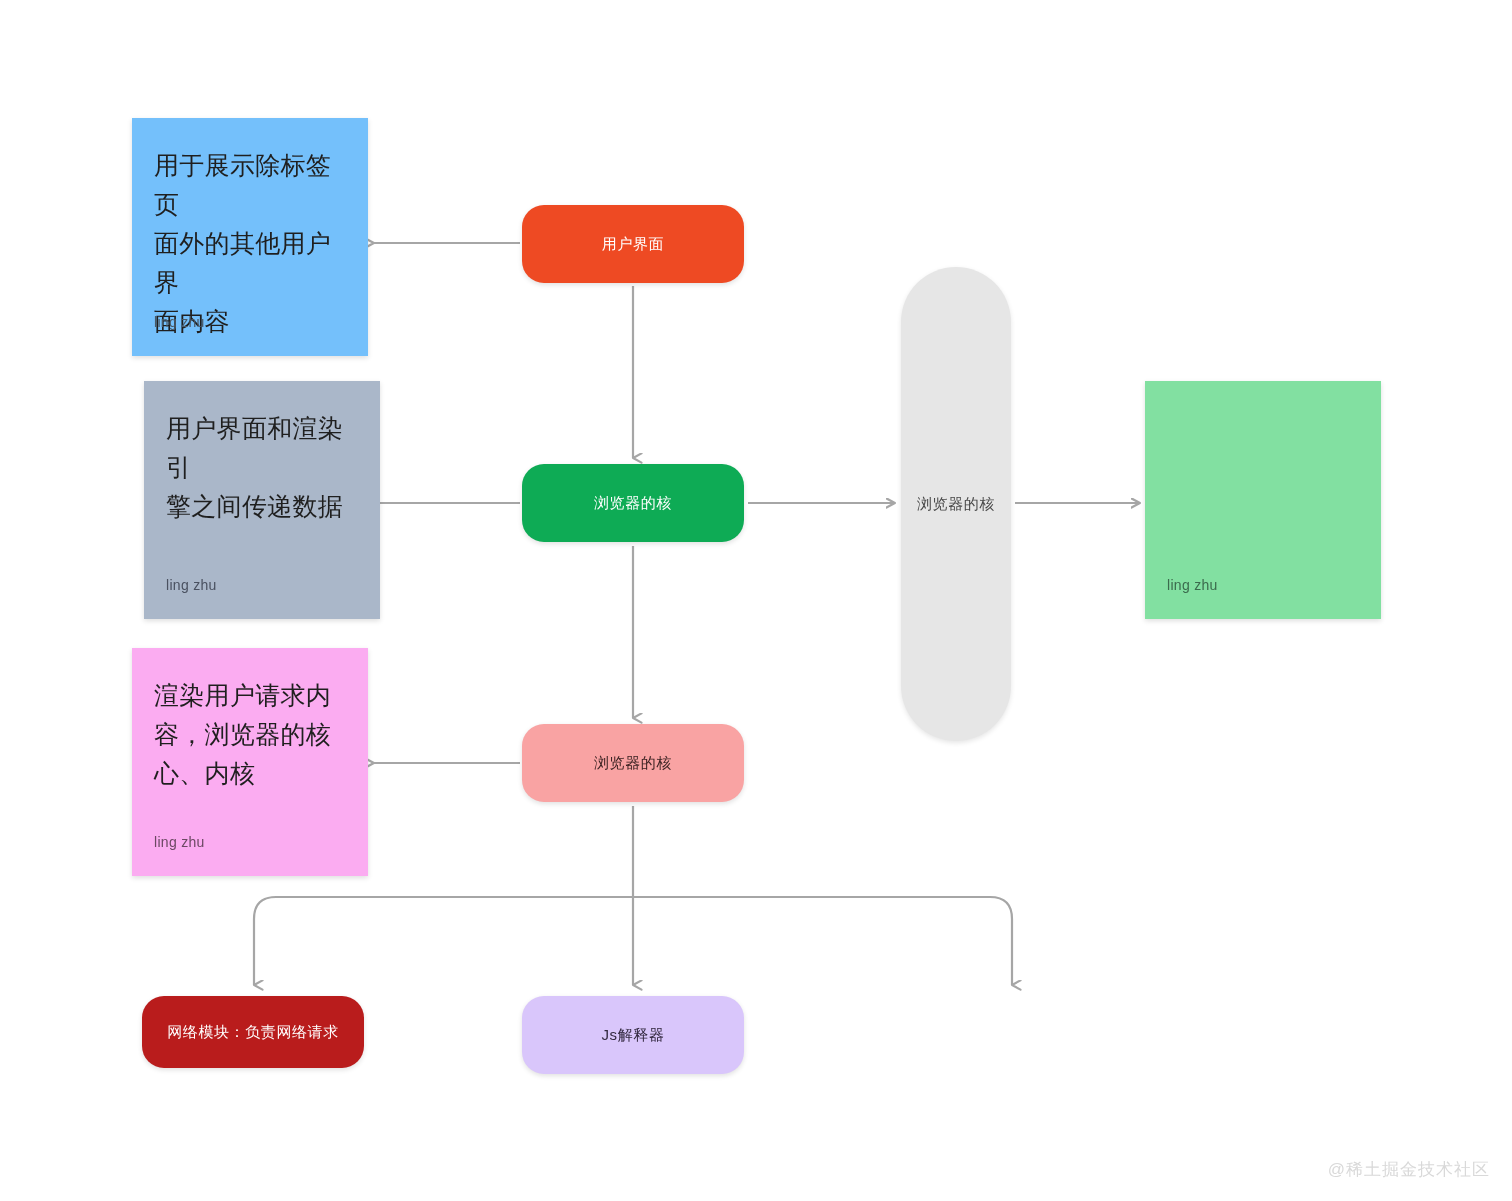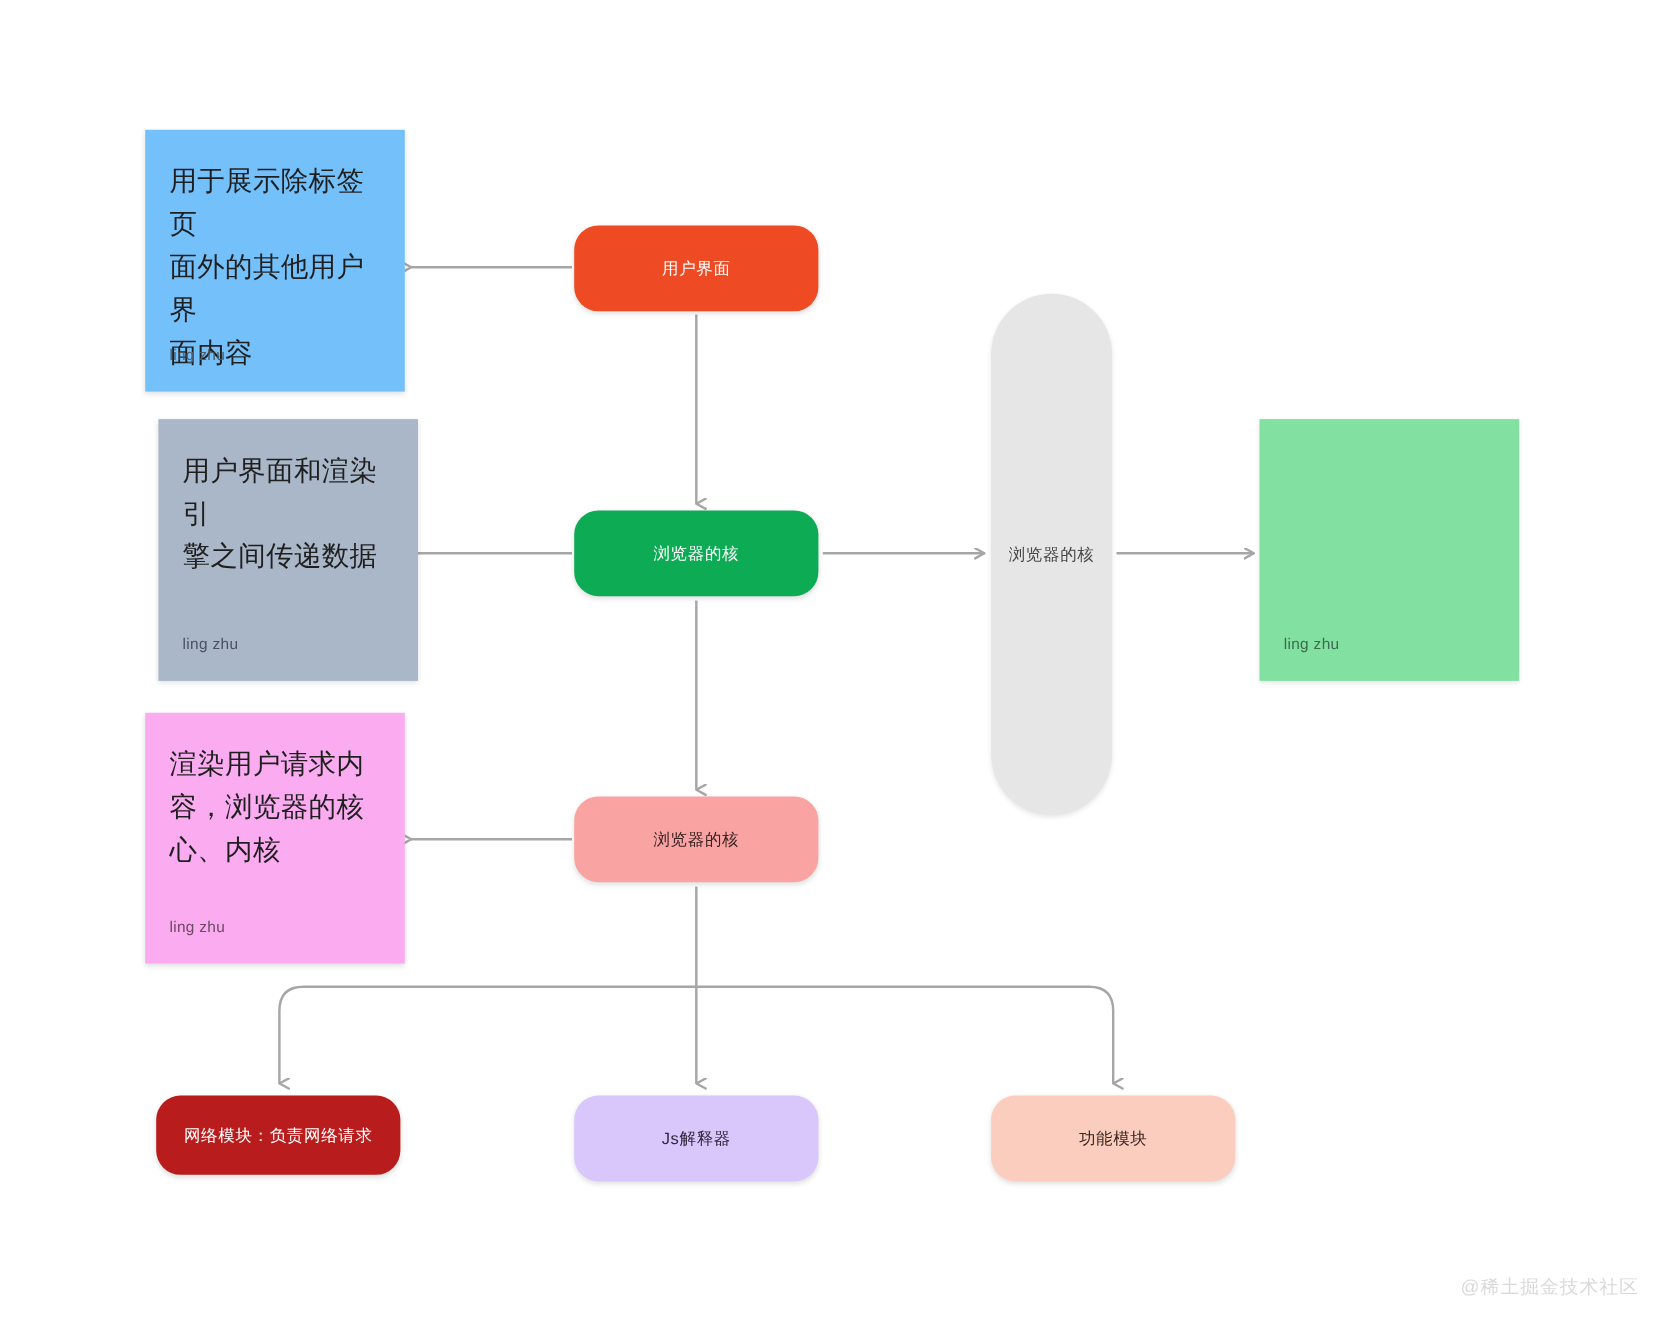--- a/index.html
+++ b/index.html
@@ -173,23 +173,20 @@
   </div>
 
   <div class="node" style="left:142px; top:996px; width:222px; height:72px; background:#b91c1c; color:#ffffff;">
     <span class="node-label">网络模块：负责网络请求</span>
   </div>
 
   <div class="node" style="left:522px; top:996px; width:222px; height:78px; background:#d9c6fb; color:#32283f;">
     <span class="node-label">Js解释器</span>
   </div>
 
-  <div class="node" style="left:901px; top:996px; width:222px; height:78px; background:#fbcdbf; color:#3b2720;">
-    <span class="node-label">功能模块</span>
-  </div>
 
   <div class="capsule" style="left:901px; top:267px; width:110px; height:474px; background:#e6e6e6; color:#474747;">
     <span class="node-label">浏览器的核</span>
   </div>
 
   <div class="watermark">@稀土掘金技术社区</div>
 
 </div>
 
 </body></html>

